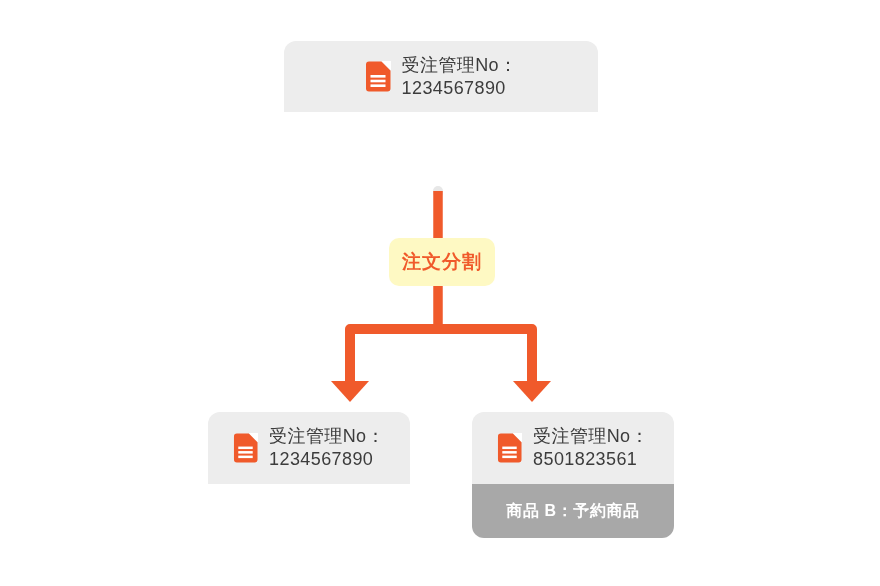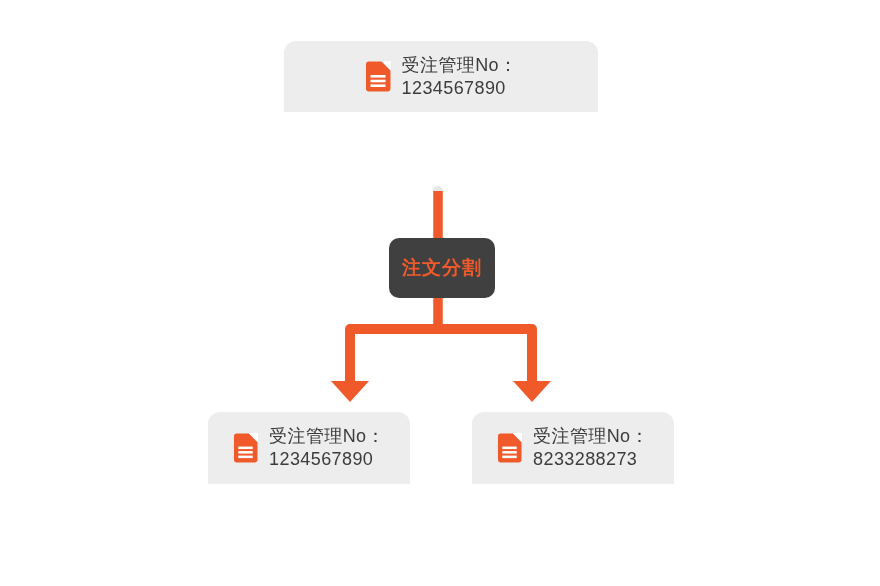--- a/index.html
+++ b/index.html
@@ -23,22 +23,22 @@
   .card-footer{
     background:#A8A8A8;color:#FFFFFF;display:flex;align-items:center;justify-content:center;
     font-size:16px;font-weight:600;letter-spacing:0.6px;flex:1 1 auto;
   }
   .top-card{left:284px;top:41px;width:314px;height:132px;}
   .top-card .card-main{height:71px;}
   .left-card{left:208px;top:412px;width:202px;height:126px;}
   .right-card{left:472px;top:412px;width:202px;height:126px;}
   .left-card .card-main,.right-card .card-main{height:72px;}
   .split-label{
-    position:absolute;left:389px;top:238px;width:106px;height:60px;border-radius:10px;
-    background:#404040;display:flex;align-items:center;justify-content:center;
+    position:absolute;left:389px;top:238px;width:106px;height:48px;border-radius:10px;
+    background:#fef9c3;display:flex;align-items:center;justify-content:center;
     color:#F05A2B;font-size:19px;font-weight:700;letter-spacing:1px;
   }
   .doc-icon{display:block;flex:0 0 auto;}
 </style>
 </head>
 <body>
 
 <div class="canvas">
 
   <svg class="arrows" viewBox="0 0 880 586">
@@ -91,18 +91,19 @@
     <div class="card-main">
       <svg class="doc-icon" width="25" height="30" viewBox="0 0 26 31">
         <path d="M4,0.5 H16.5 L25.5,9.5 V27.5 a3,3 0 0 1 -3,3 H4 a3,3 0 0 1 -3,-3 V3.5 a3,3 0 0 1 3,-3 Z" fill="#F05A2B"></path>
         <polygon points="16.5,0 26,9.5 26,0" fill="#FFFFFF"></polygon>
         <rect x="5.5" y="14" width="15" height="2.6" fill="#FFFFFF"></rect>
         <rect x="5.5" y="18.7" width="15" height="2.6" fill="#FFFFFF"></rect>
         <rect x="5.5" y="23.4" width="15" height="2.6" fill="#FFFFFF"></rect>
       </svg>
       <div class="card-text">
         <span class="card-title">受注管理No：</span>
-        <span class="card-number">8233288273</span>
+        <span class="card-number">8501823561</span>
       </div>
     </div>
+    <div class="card-footer">商品 B：予約商品</div>
   </div>
 
 </div>
 
 </body></html>

